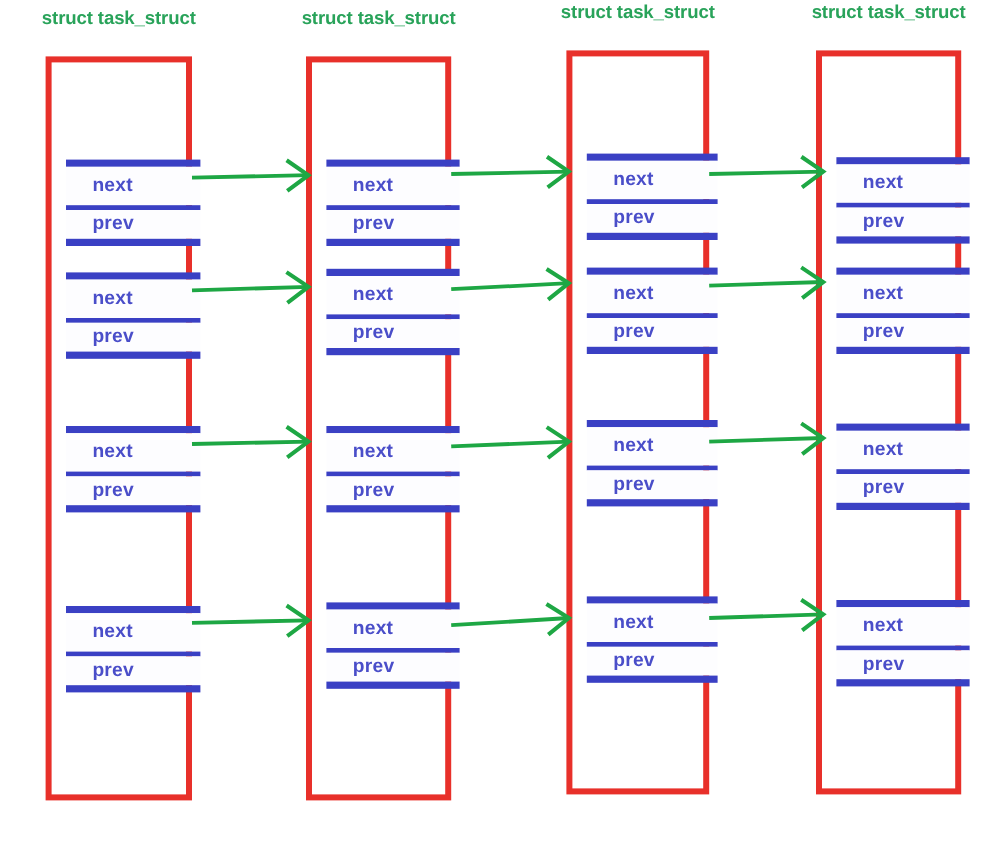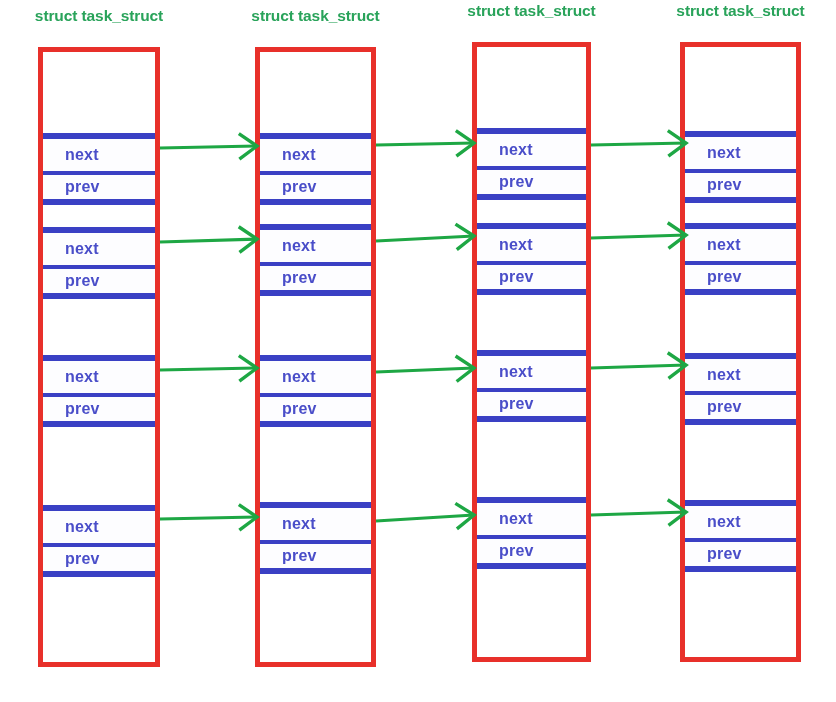--- a/index.html
+++ b/index.html
@@ -44,20 +44,21 @@
     position: absolute;
     box-sizing: border-box;
     border: 5px solid #e8302a;
     background: #ffffff;
   }
 
   
   .field-group {
     position: absolute;
     box-sizing: border-box;
+    margin-left: 12px;
   }
   .bar-thick {
     position: absolute;
     left: 0;
     width: 100%;
     height: 6px;
     background: #3a40c4;
   }
   .bar-thin {
     position: absolute;

